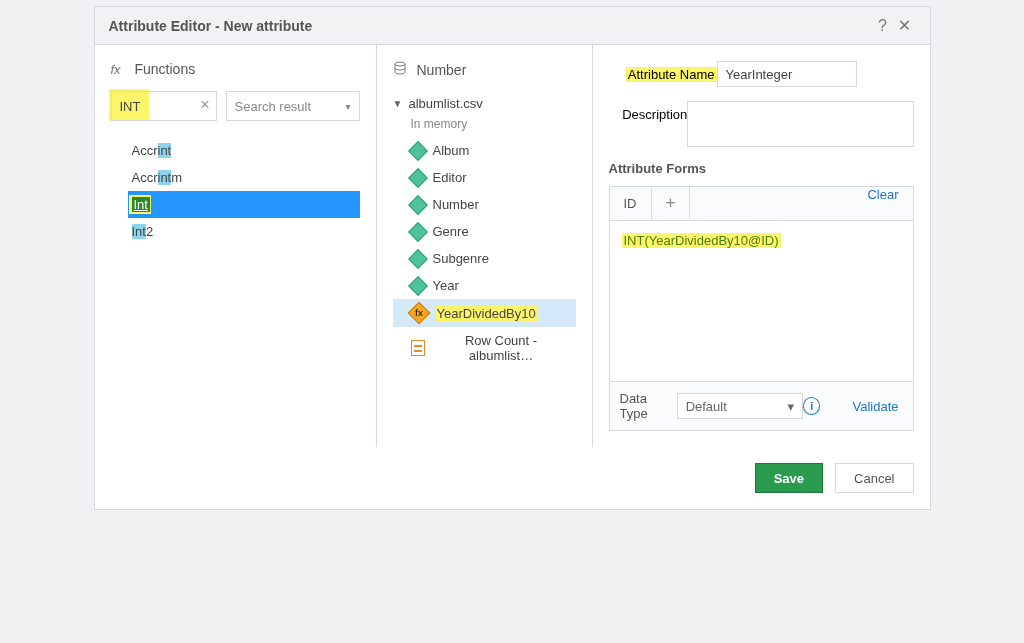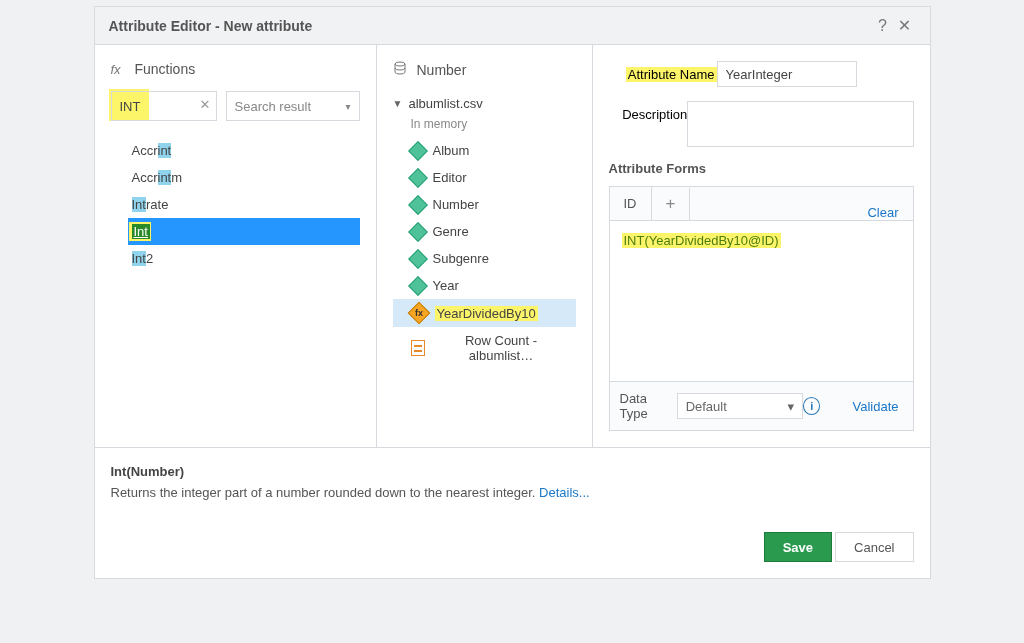--- a/index.html
+++ b/index.html
@@ -158,21 +158,21 @@
     font-size:13px; color:#444; width: 140px;
   }
   .desc-in {
     border:1px solid var(--border); width: 100%; height:46px;
     resize:none; padding:6px; font-family:inherit; font-size:13px;
   }
   .section-h { font-weight:700; color:#555; margin: 4px 0 10px; }
 
   .forms-box { border:1px solid var(--border); }
   .forms-tabs {
-    display:flex; align-items:flex-end; border-bottom:1px solid var(--border);
+    display:flex; align-items:flex-start; border-bottom:1px solid var(--border);
     background:#fafbfc;
   }
   .tab {
     padding: 9px 14px; border-right:1px solid var(--border);
     cursor:pointer; color:#555;
   }
   .tab.plus { color:#888; font-size:17px; line-height:14px;}
   .tabs-spacer { flex:1; }
   .clear-link { color: var(--link); padding: 0 14px; cursor:pointer; }
 
@@ -204,21 +204,21 @@
   .desc-strip {
     border-top:1px solid var(--border);
     padding: 16px; color:#555;
   }
   .desc-strip .sig { font-weight:700; margin-bottom:6px; color:#444;}
   .desc-strip .detail { color:#555; }
   .desc-strip .detail a { color: var(--link); text-decoration:none; cursor:pointer;}
 
   
   .dlg-foot {
-    display:flex; justify-content:flex-end; gap:3px;
+    display:flex; justify-content:flex-end; gap:12px;
     padding: 16px; 
   }
   .btn {
     height: 30px; padding: 0 18px; border:1px solid var(--border);
     background:#fff; color:#555; cursor:pointer; font-size:13px;
   }
   .btn.primary {
     background: var(--green-btn); border-color: var(--green-btn-border);
     color:#fff; font-weight:600;
   }
@@ -258,21 +258,20 @@
         </div>
         <div class="dropdown">
           <span>Search result</span>
           <span class="chev">▾</span>
         </div>
       </div>
 
       <div class="fn-list" id="fn-list">
           <div class="fn-item"><span>Accr</span><span class="fn-match">int</span><span></span></div>
           <div class="fn-item"><span>Accr</span><span class="fn-match">int</span><span>m</span></div>
-          <div class="fn-item"><span></span><span class="fn-match">Int</span><span>rate</span></div>
           <div class="fn-item sel"><span class="match-overlay"><span class="inner">Int</span></span><span></span></div>
           <div class="fn-item"><span></span><span class="fn-match">Int</span><span>2</span></div>
         </div>
     </div>
 
     <div class="panel panel-m">
       <div class="panel-h">
         <span class="h-icon">
           <svg width="14" height="14" viewBox="0 0 14 14">
               <ellipse cx="7" cy="3" rx="5" ry="2" fill="none" stroke="#777"></ellipse>
@@ -363,27 +362,20 @@
             <span class="chev">▾</span>
           </div>
           <span class="info-i">i</span>
           <span class="spacer"></span>
           <span class="halo"><span class="validate-link">Validate</span></span>
         </div>
       </div>
     </div>
   </div>
 
-  <div class="desc-strip">
-    <div class="sig">Int(Number)</div>
-    <div class="detail">
-      <span>Returns the integer part of a number rounded down to the nearest integer. </span>
-      <a>Details...</a>
-    </div>
-  </div>
 
   <div class="dlg-foot">
     <span class="halo">
       <button class="btn primary">Save</button>
     </span>
     <button class="btn">Cancel</button>
   </div>
 </div>
 
 </body></html>

